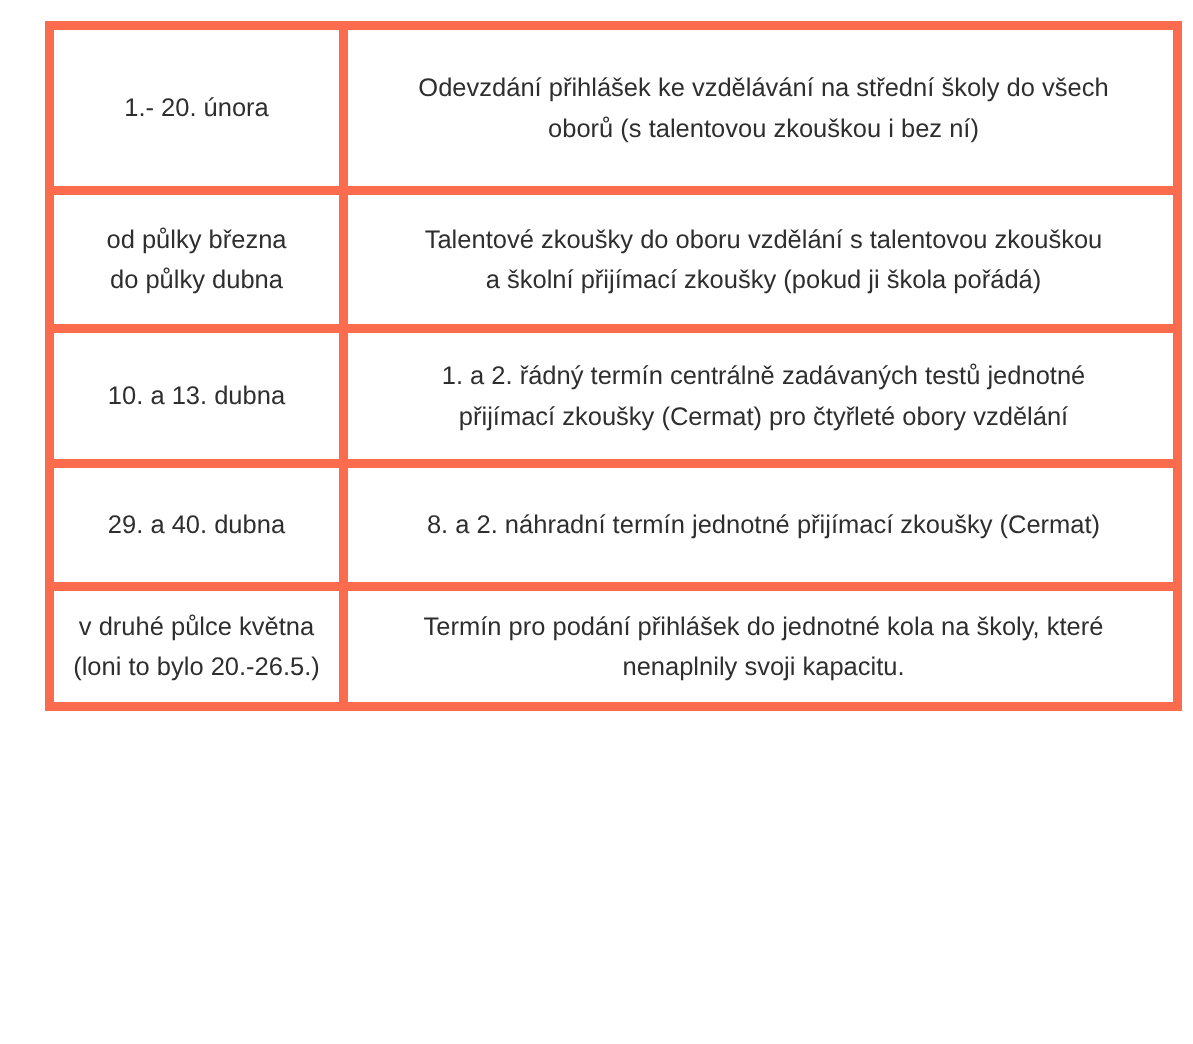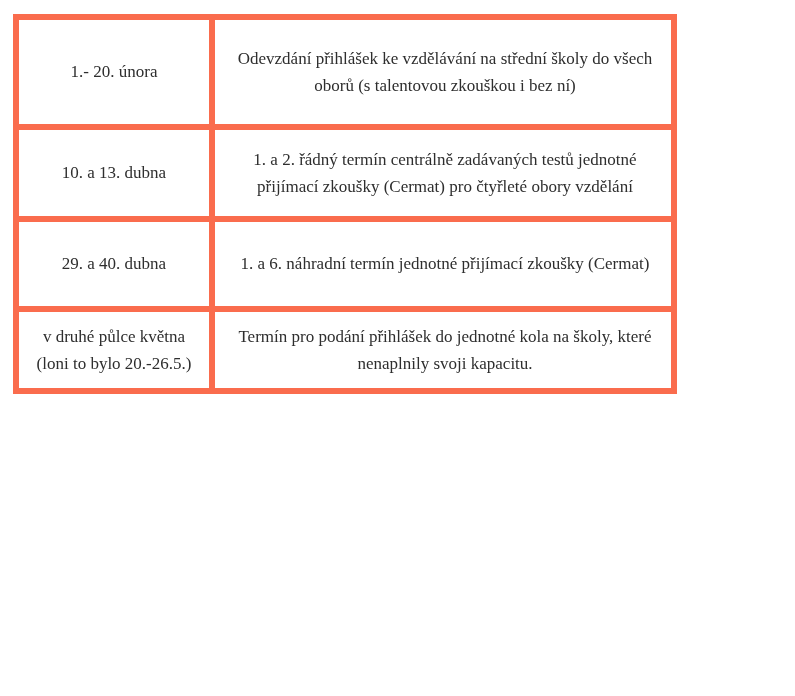--- a/index.html
+++ b/index.html
@@ -9,26 +9,25 @@
   body {
     width: 795px;
     height: 696px;
     position: relative;
     background: var(--bg-color, #ffffff);
     font-family: "Liberation Sans", sans-serif;
     color: var(--text-color, #2e2e2e);
   }
   table.schedule {
     position: absolute;
-    left: 13px;
+    left: 30px;
     top: 14px;
-    width: 664px;
+    width: 758px;
     border-collapse: collapse;
     table-layout: fixed;
-    font-family: Liberation Serif, serif;
   }
   table.schedule td {
     border: 6px solid var(--border-color, #fa6c4d);
     vertical-align: middle;
     font-size: 17px;
     line-height: 1.6;
     white-space: pre-line;
   }
   td.date {
     width: 178px;
@@ -52,27 +51,33 @@
 <body>
 
 <table class="schedule">
   <tbody>
       <tr>
     <td class="date">1.- 20. února</td>
     <td class="desc">Odevzdání přihlášek ke vzdělávání na střední školy do všech
 oborů (s talentovou zkouškou i bez ní)</td>
   </tr>
       <tr>
+    <td class="date">od půlky března
+do půlky dubna</td>
+    <td class="desc">Talentové zkoušky do oboru vzdělání s talentovou zkouškou
+a školní přijímací zkoušky (pokud ji škola pořádá)</td>
+  </tr>
+      <tr>
     <td class="date">10. a 13. dubna</td>
     <td class="desc">1. a 2. řádný termín centrálně zadávaných testů jednotné
 přijímací zkoušky (Cermat) pro čtyřleté obory vzdělání</td>
   </tr>
       <tr>
     <td class="date">29. a 40. dubna</td>
-    <td class="desc">1. a 6. náhradní termín jednotné přijímací zkoušky (Cermat)</td>
+    <td class="desc">8. a 2. náhradní termín jednotné přijímací zkoušky (Cermat)</td>
   </tr>
       <tr>
     <td class="date">v druhé půlce května
 (loni to bylo 20.-26.5.)</td>
     <td class="desc">Termín pro podání přihlášek do jednotné kola na školy, které
 nenaplnily svoji kapacitu.</td>
   </tr>
     </tbody>
 </table>
 

